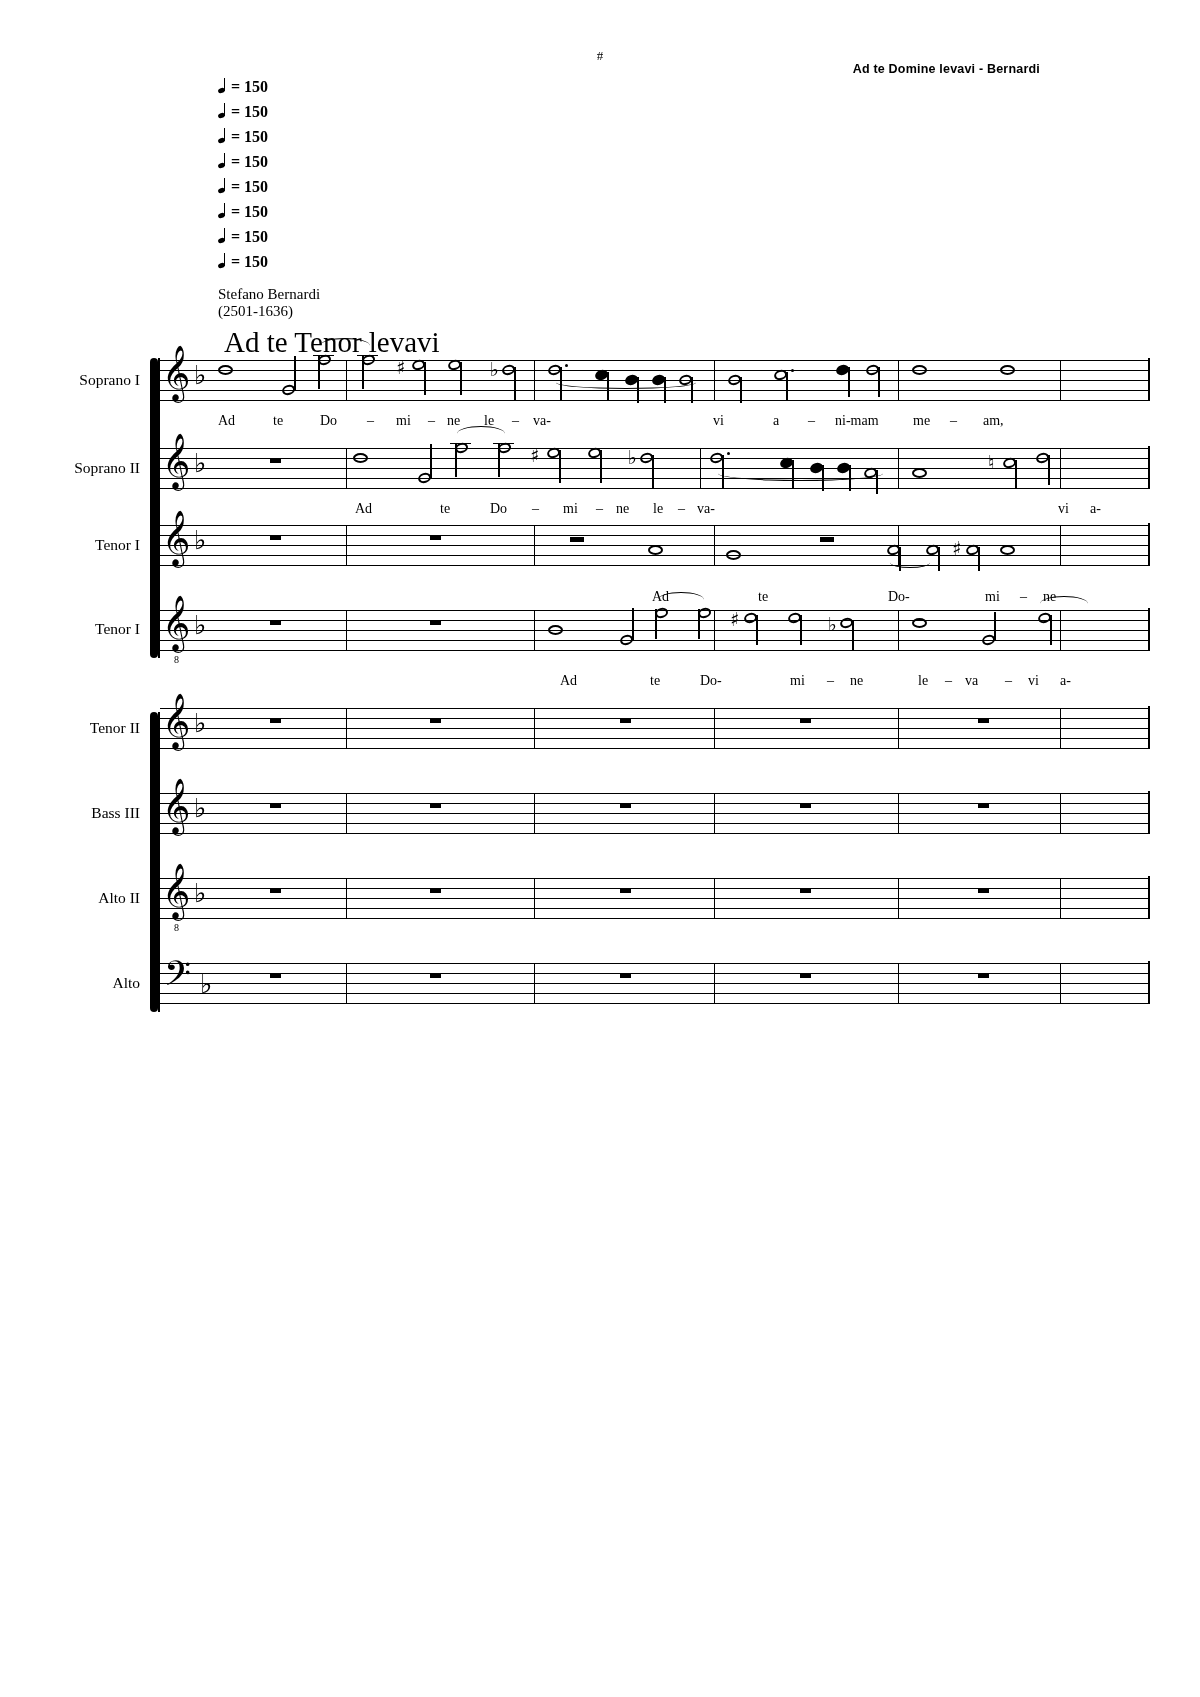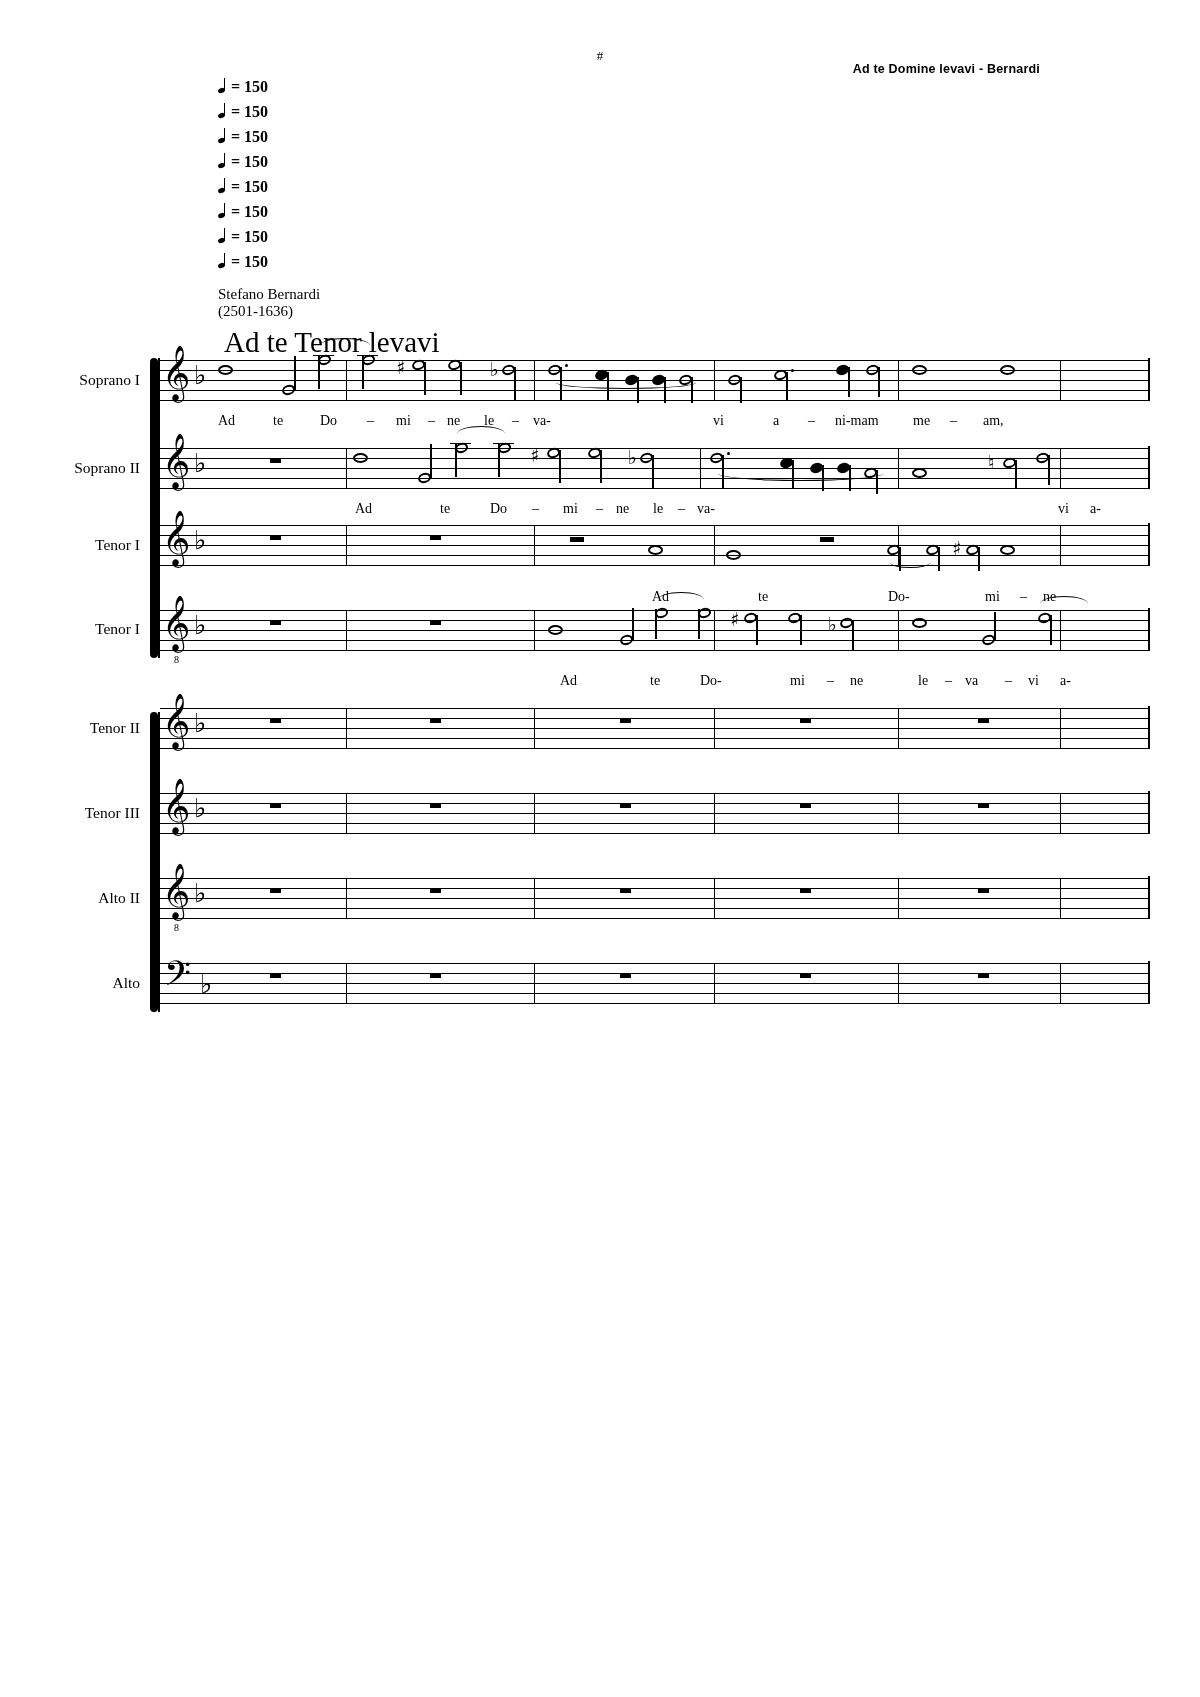--- a/index.html
+++ b/index.html
@@ -564,21 +564,21 @@
       <div class="mrest" style="left:270px;"></div>
       <div class="barline" style="left:374px;"></div>
       <div class="mrest" style="left:460px;"></div>
       <div class="barline" style="left:554px;"></div>
       <div class="mrest" style="left:640px;"></div>
       <div class="barline" style="left:738px;"></div>
       <div class="mrest" style="left:818px;"></div>
       <div class="barline" style="left:900px;"></div>
     </div>
 
-    <div class="label-col" style="top:804px;">Tenor III</div>
+    <div class="label-col" style="top:804px;">Bass III</div>
     <div class="stave" style="top:793px;">
       <div class="line l0"></div>
         <div class="line l1"></div>
         <div class="line l2"></div>
         <div class="line l3"></div>
         <div class="line l4"></div>
       <div class="clef treble" style="left:2px;">𝄞</div>
       <div class="keysig" style="left:34px; top:2px;">♭</div>
       <div class="mrest" style="left:110px;"></div>
       <div class="barline" style="left:186px;"></div>

